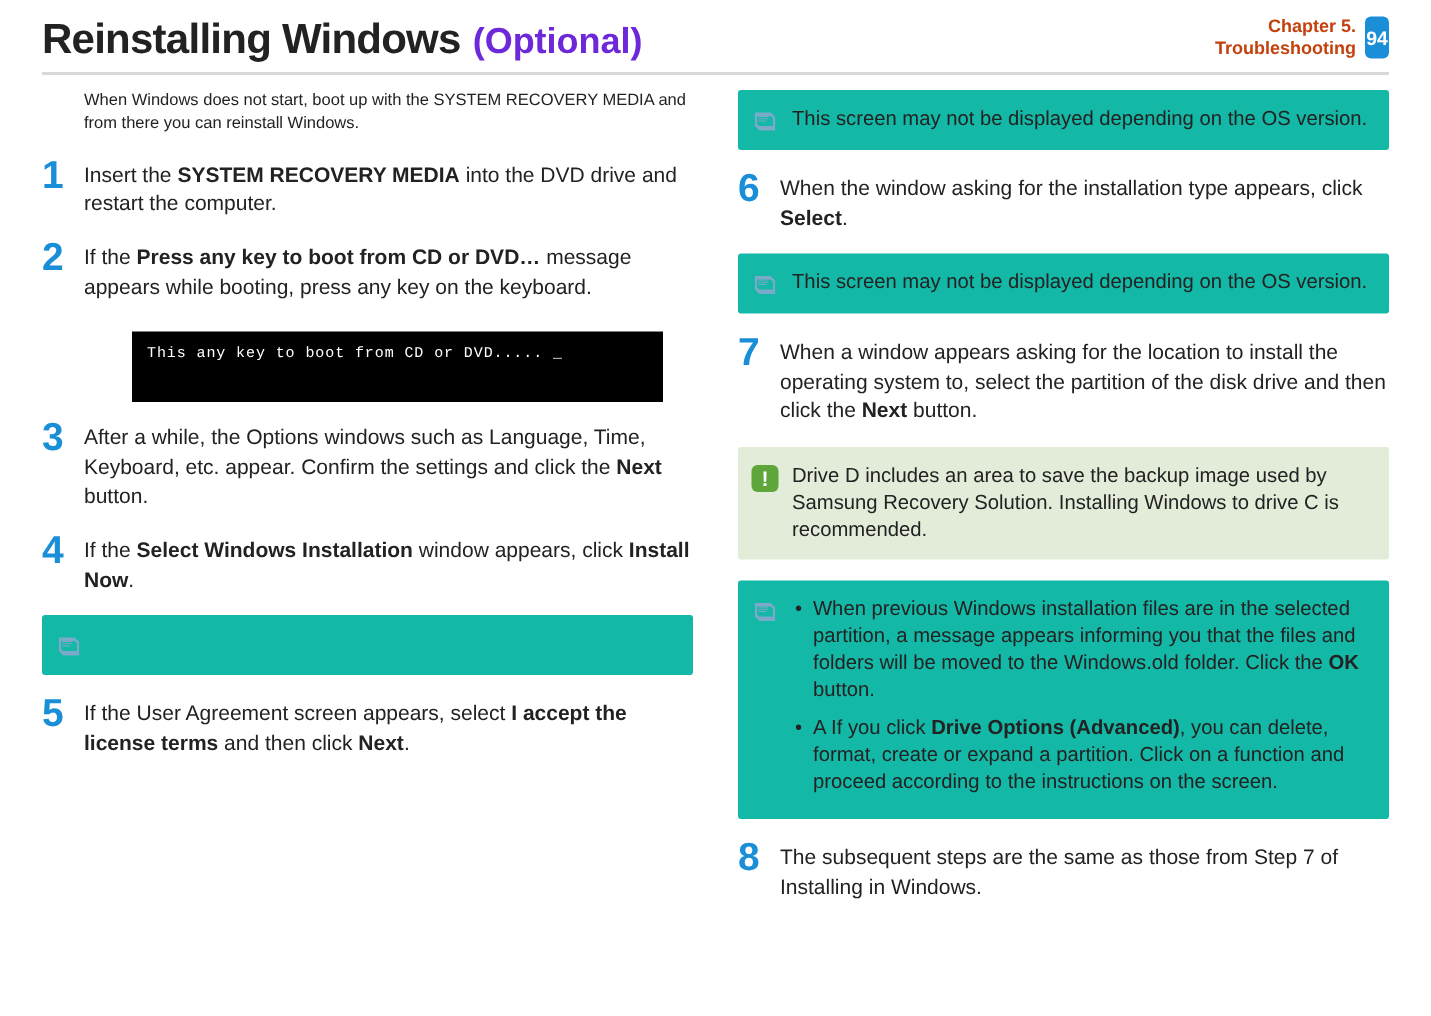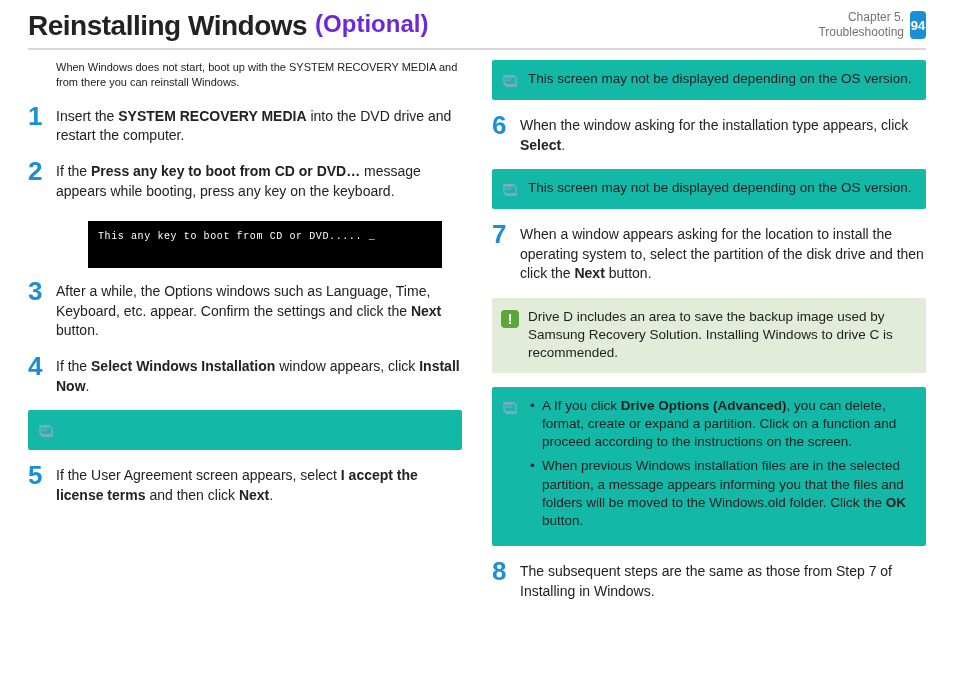--- a/index.html
+++ b/index.html
@@ -16,42 +16,42 @@
     padding: 10px 28px 20px 28px;
   }
   .header {
     display: flex;
     justify-content: space-between;
     align-items: flex-start;
     padding-bottom: 6px;
     border-bottom: 2px solid #d8d8d8;
     margin-bottom: 10px;
   }
-  .title-wrap { display: flex; align-items: flex-start; gap: 8px; }
+  .title-wrap { display: flex; align-items: flex-end; gap: 8px; }
   .title {
     font-size: 28px;
     font-weight: 700;
     color: #222;
     letter-spacing: -0.5px;
   }
   .subtitle {
     font-size: 24px;
     font-weight: 700;
     color: #6d28d9;
   }
   .chapter-wrap {
     display: flex;
     align-items: center;
     gap: 6px;
   }
   .chapter-text {
     text-align: right;
     font-size: 12px;
-    color: #737373;
-    font-weight: 400;
+    color: #c2410c;
+    font-weight: 700;
     line-height: 1.25;
   }
   .page-num-box {
     background: #1a8fd8;
     color: #fff;
     width: 16px;
     height: 28px;
     border-radius: 4px;
     display: flex;
     align-items: center;
@@ -271,25 +271,25 @@
       <div class="note">
         <div class="icon-area">
           <svg class="note-icon" viewBox="0 0 24 24">
               <path fill="#7ba9c9" d="M3 4h14l4 4v12H7l-4-4V4zm2 2v8l2 2h12V9l-2-2H5z"></path>
               <path fill="#7ba9c9" d="M6 7h9v1H6zm0 2h9v1H6zm0 2h7v1H6z"></path>
             </svg>
         </div>
         <div class="body">
           <ul>
             <li>
+              <span>When previous Windows installation files are in the selected partition, a message appears informing you that the files and folders will be moved to the Windows.old folder. Click the </span><span class="b">OK</span><span> button.</span>
+            </li>
+            <li>
               <span>A If you click </span><span class="b">Drive Options (Advanced)</span><span>, you can delete, format, create or expand a partition. Click on a function and proceed according to the instructions on the screen.</span>
             </li>
-            <li>
-              <span>When previous Windows installation files are in the selected partition, a message appears informing you that the files and folders will be moved to the Windows.old folder. Click the </span><span class="b">OK</span><span> button.</span>
-            </li>
           </ul>
         </div>
       </div>
 
       <div class="step">
         <div class="step-num">8</div>
         <div class="step-body">The subsequent steps are the same as those from Step 7 of Installing in Windows.</div>
       </div>
 
     </div>

